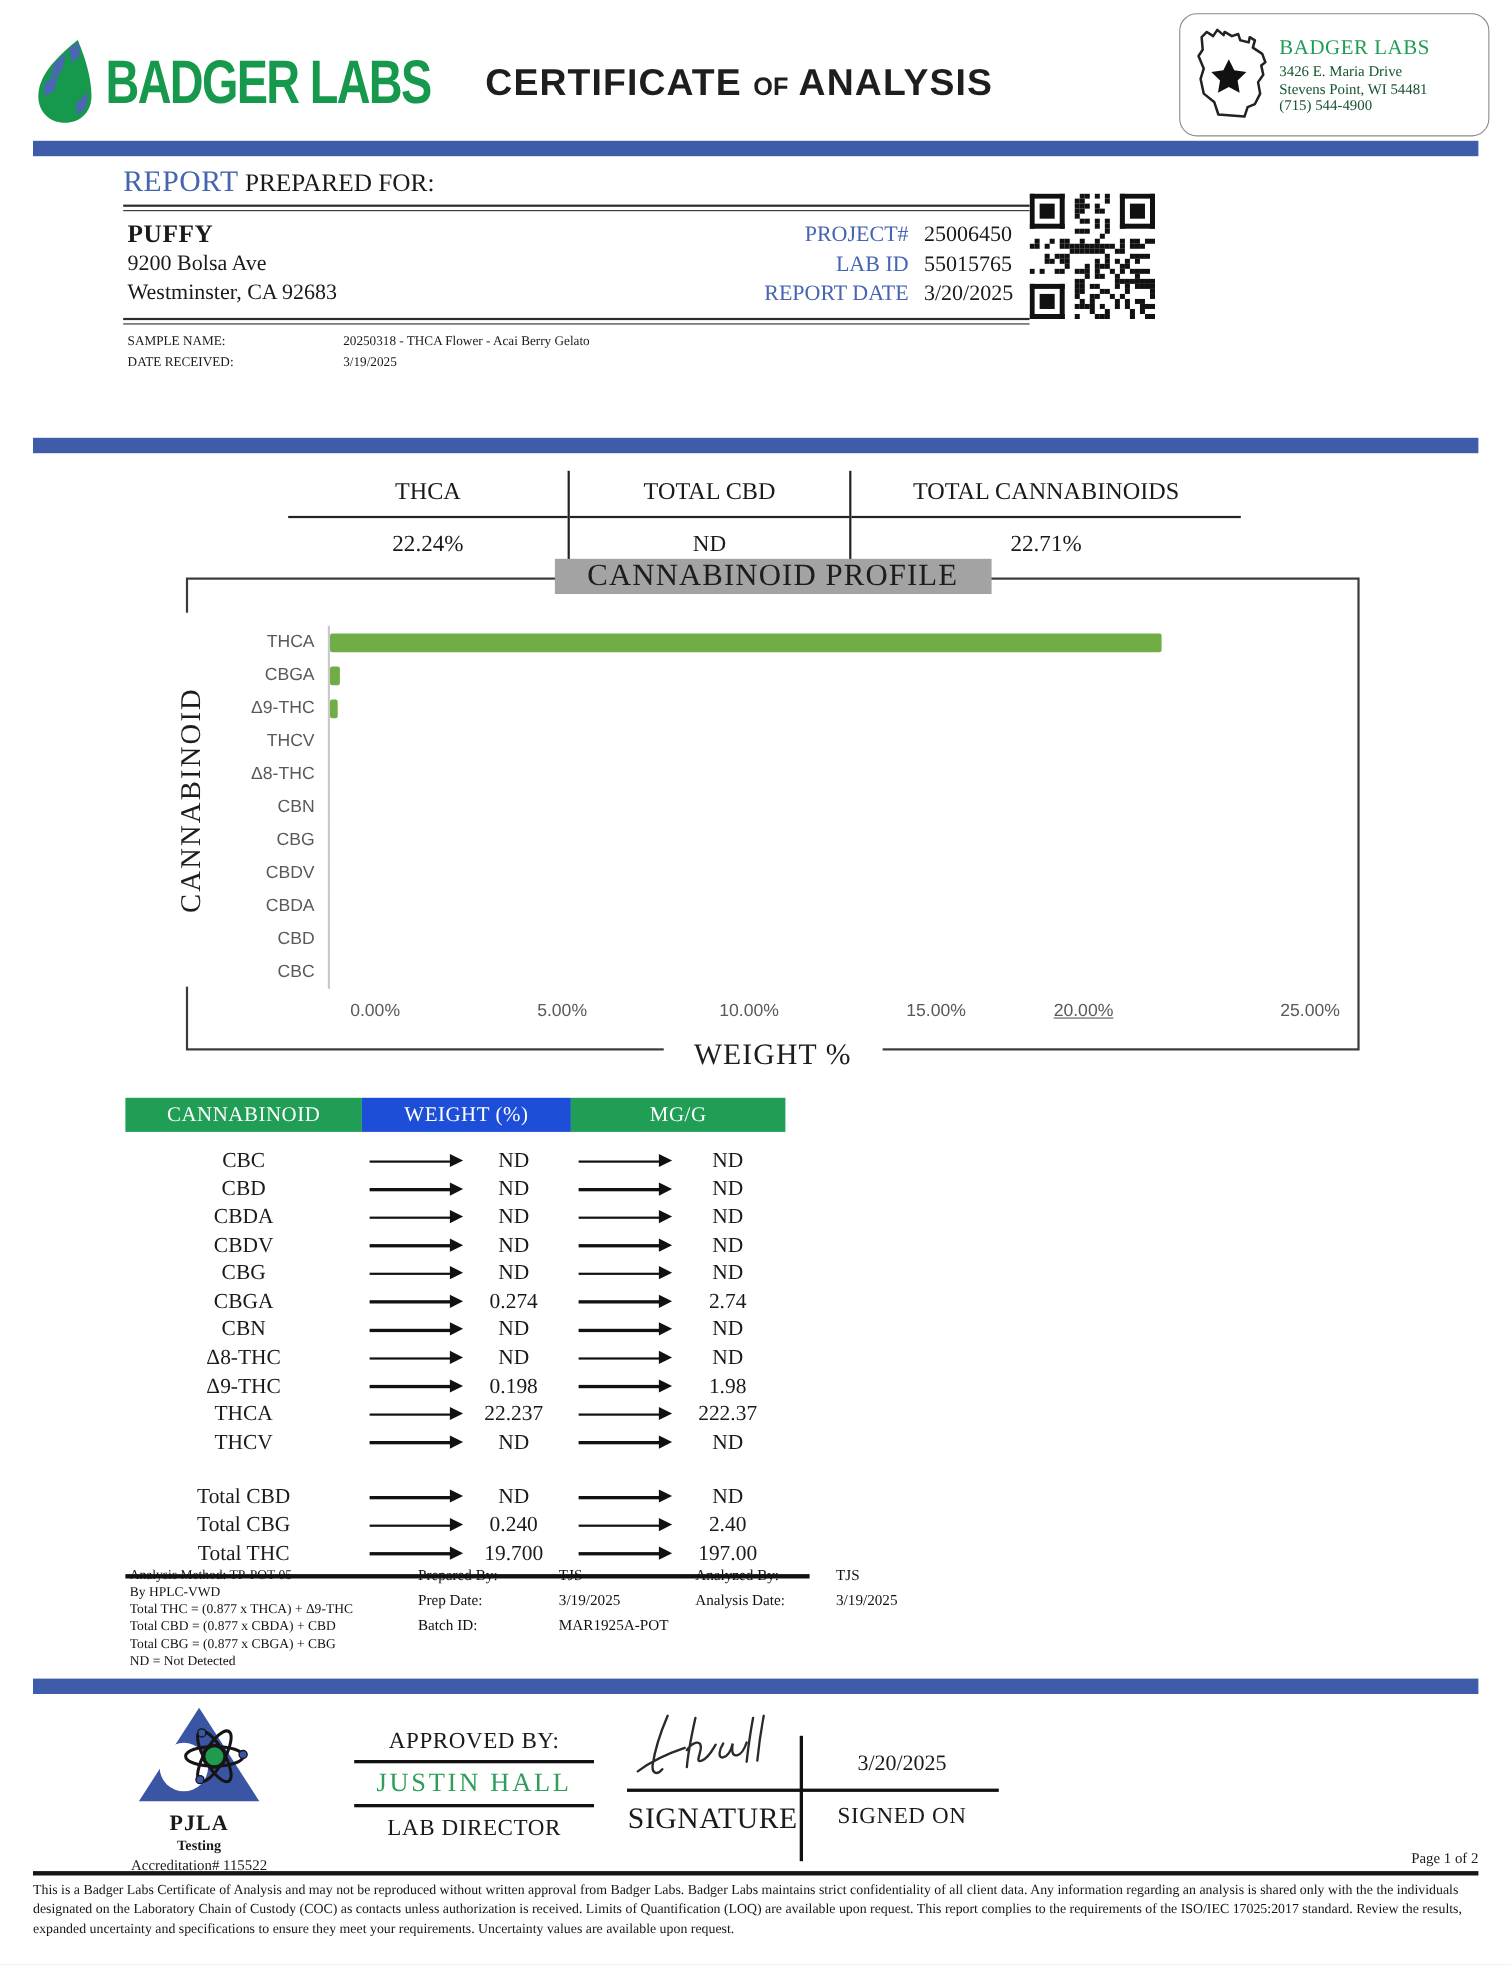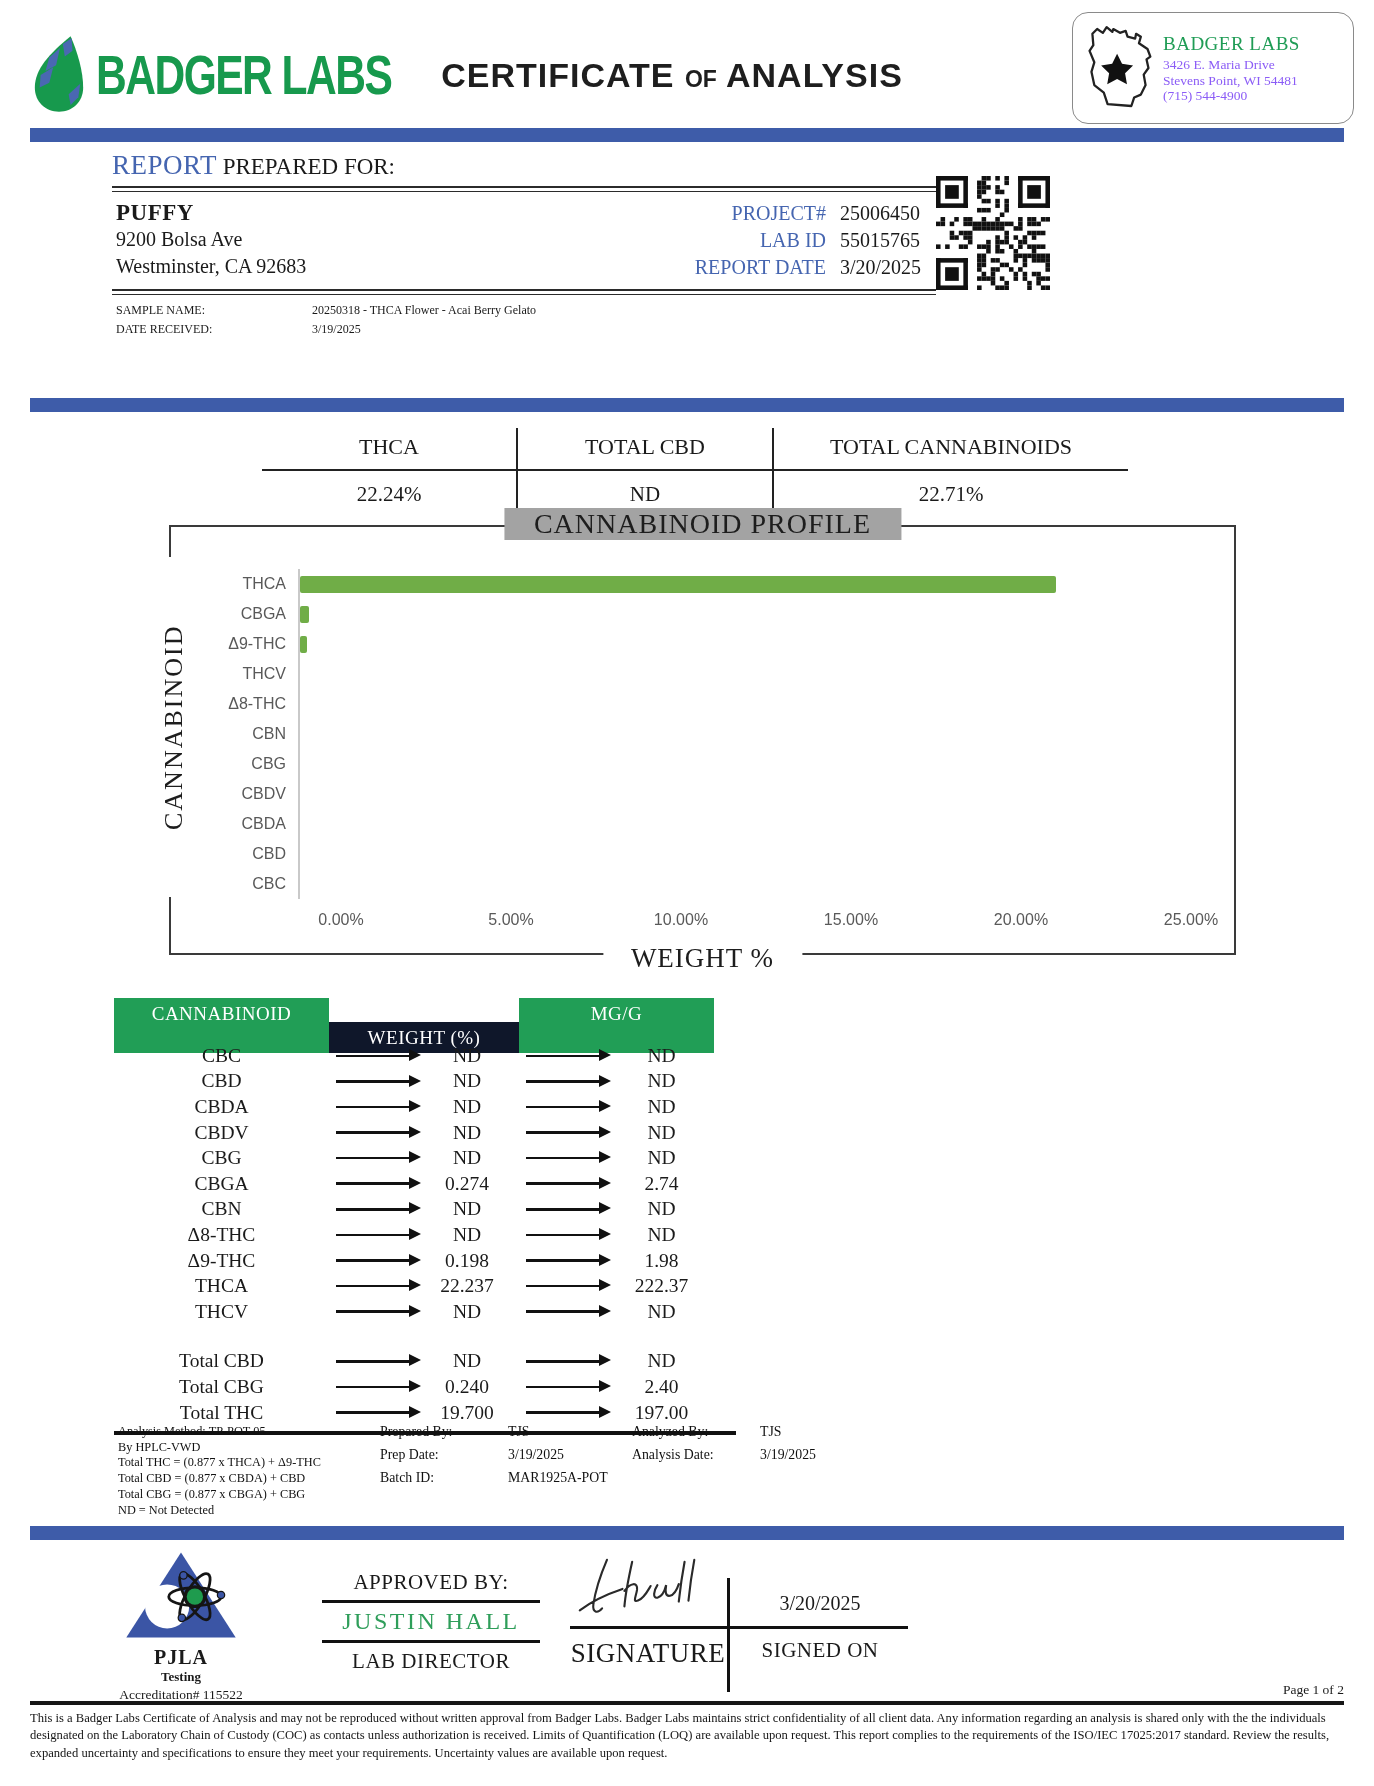--- a/index.html
+++ b/index.html
@@ -14,21 +14,21 @@
               color:#17994d;letter-spacing:-2px;transform:scaleX(.76);transform-origin:left center;
               margin-left:8px;white-space:nowrap;}
   .doc-title{left:352px;top:56px;width:640px;text-align:center;
              font-family:"Liberation Sans",sans-serif;font-weight:700;font-size:34px;
              color:#1e1e1e;letter-spacing:1px;white-space:nowrap;}
   .doc-title .of{font-size:23px;letter-spacing:0;}
   .labbox{left:1072px;top:12px;width:282px;height:112px;border:1.5px solid #8a8a8a;
           border-radius:16px;display:flex;align-items:center;padding:4px 8px;box-sizing:border-box;gap:6px;}
   .labinfo{line-height:1.12;}
   .lab-name{color:#1f9c55;font-size:19px;letter-spacing:.5px;margin-bottom:3px;}
-  .lab-line{font-size:13.5px;color:#8b5cf6;}
+  .lab-line{font-size:13.5px;color:#14532d;}
 
   
   .report{left:112px;top:150px;width:824px;}
   .rep-head{font-size:23px;margin-bottom:5px;}
   .rep-head .acc{color:#4565b0;font-size:27px;letter-spacing:.5px;}
   .dblrule{height:3px;border-top:2.5px solid #2b2b2b;border-bottom:1.2px solid #2b2b2b;}
   .rbody{display:flex;padding:8px 0 10px 4px;}
   .client-name{font-size:23px;font-weight:700;letter-spacing:.5px;}
   .client-line{font-size:20px;line-height:1.33;}
   .meta{margin-left:auto;display:grid;grid-template-columns:auto 96px;column-gap:14px;row-gap:4px;
@@ -61,21 +61,21 @@
   .bar{height:17px;border-radius:2px;}
   #ticks{position:absolute;left:128px;top:384px;width:900px;height:22px;}
   .tick{position:absolute;transform:translateX(-50%);font-family:"Liberation Sans",sans-serif;
         font-size:16px;color:#595959;white-space:nowrap;margin-left:42px;}
 
   
   .cantable{left:114px;top:998px;width:600px;}
   #t-head{display:grid;grid-template-columns:215px 190px 195px;height:31px;}
   .th{color:#fff;text-align:center;line-height:31px;font-size:19px;letter-spacing:.5px;}
   .th-green{background:#219e56;}
-  .th-blue{background:#0f172a;margin-top:24px;}
+  .th-blue{background:#1d4ed8;}
   #t-rows{margin-top:14px;}
   #t-totals{margin-top:24px;}
   .trow{display:grid;grid-template-columns:215px 88px 100px 92px 105px;height:25.6px;
         align-items:center;font-size:19.5px;}
   .tname,.tval{text-align:center;}
   .arrzone{display:flex;justify-content:center;align-items:center;height:100%;}
   .arr{position:relative;width:74px;height:2.6px;background:#111;}
   .arr::after{content:"";position:absolute;right:-11px;top:-5.6px;width:0;height:0;
               border-left:12px solid #111;border-top:6.8px solid transparent;border-bottom:6.8px solid transparent;}
   .trule{height:3.5px;background:#111;margin-top:6px;width:622px;}
@@ -433,21 +433,21 @@
         <div class="crow">
           <div class="cat">CBC</div>
           <div class="barzone"></div>
         </div>
       </div>
     <div id="ticks">
         <div class="tick" style="left: 0px;">0.00%</div>
         <div class="tick" style="left: 170px;">5.00%</div>
         <div class="tick" style="left: 340px;">10.00%</div>
         <div class="tick" style="left: 510px;">15.00%</div>
-        <div class="tick" style="left: 680px;">20.00%</div>
+        <div class="tick" style="left: 644px; text-decoration: underline;">20.00%</div>
         <div class="tick" style="left: 850px;">25.00%</div>
       </div>
     <div class="chart-xlabel">WEIGHT %</div>
   </div>
 
   <div class="abs cantable">
     <div id="t-head">
         <div class="th th-green">CANNABINOID</div>
         <div class="th th-blue">WEIGHT (%)</div>
         <div class="th th-green">MG/G</div>

